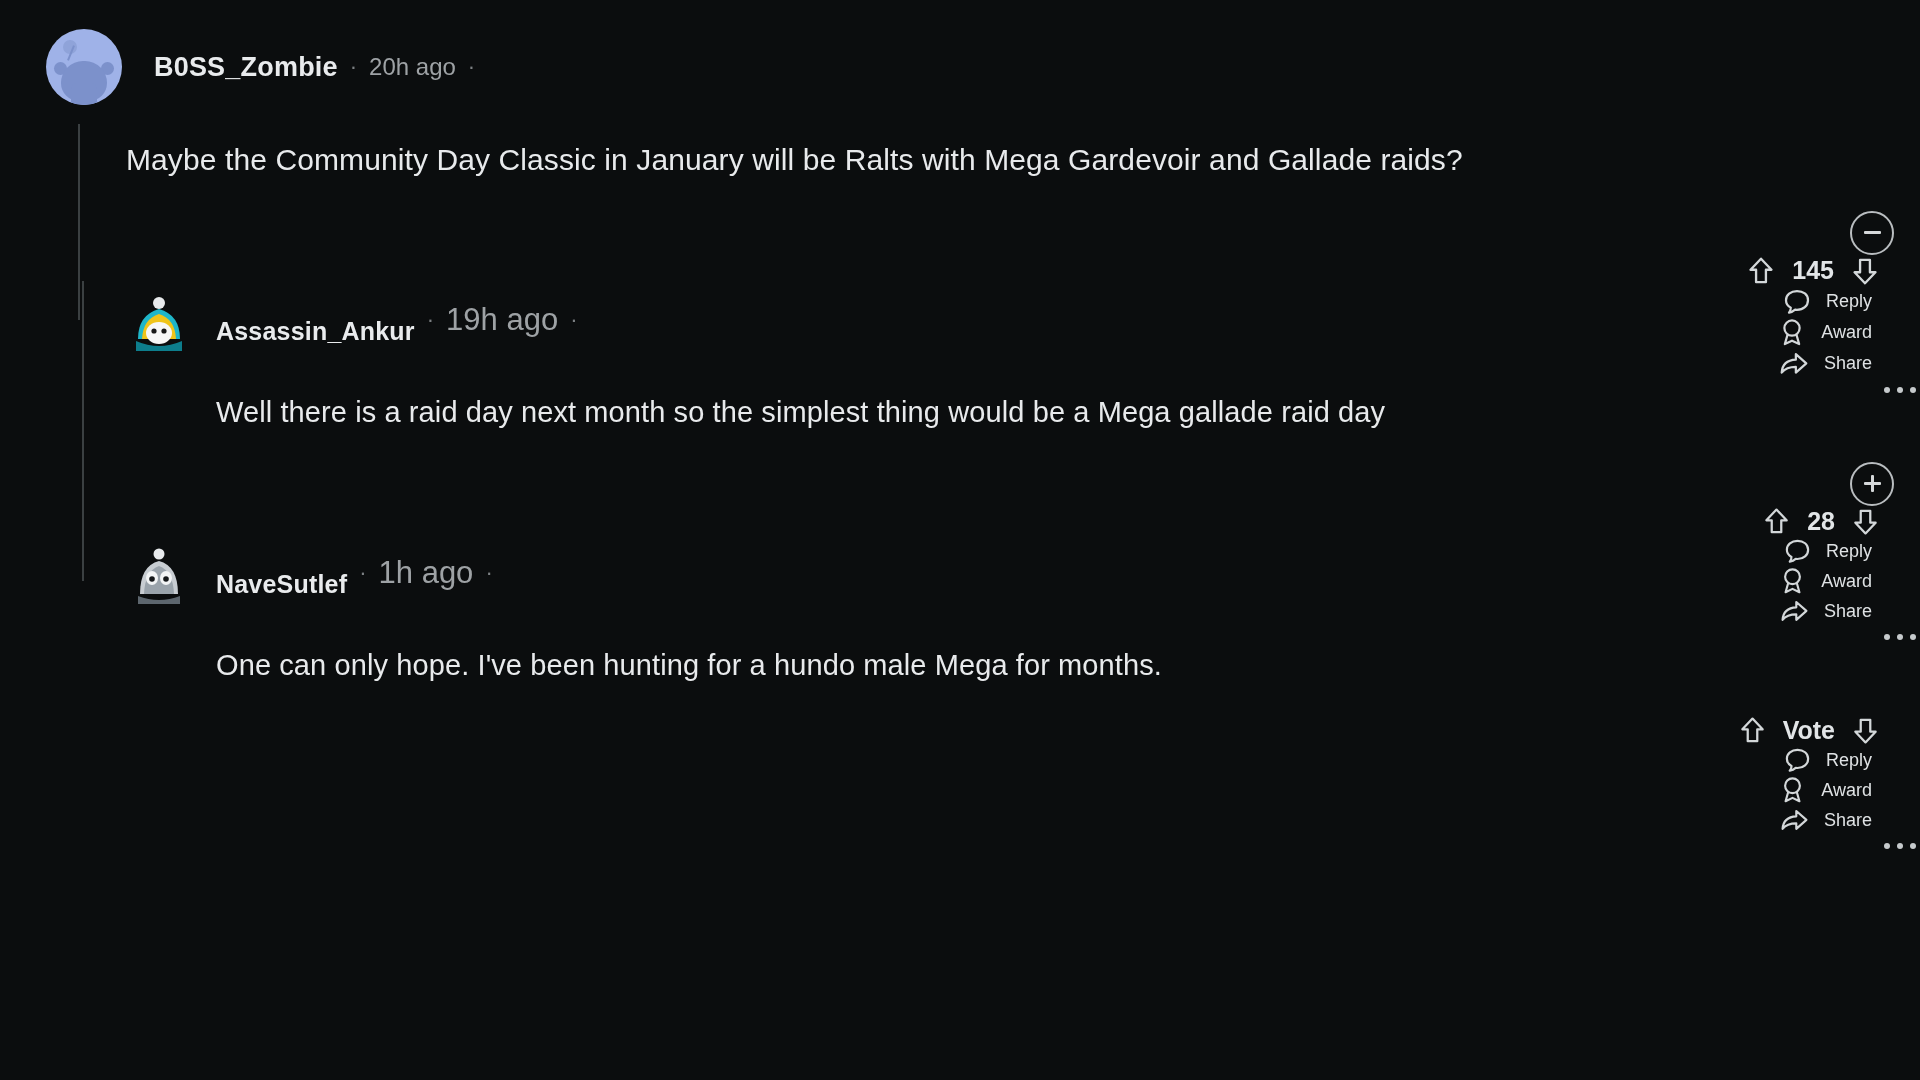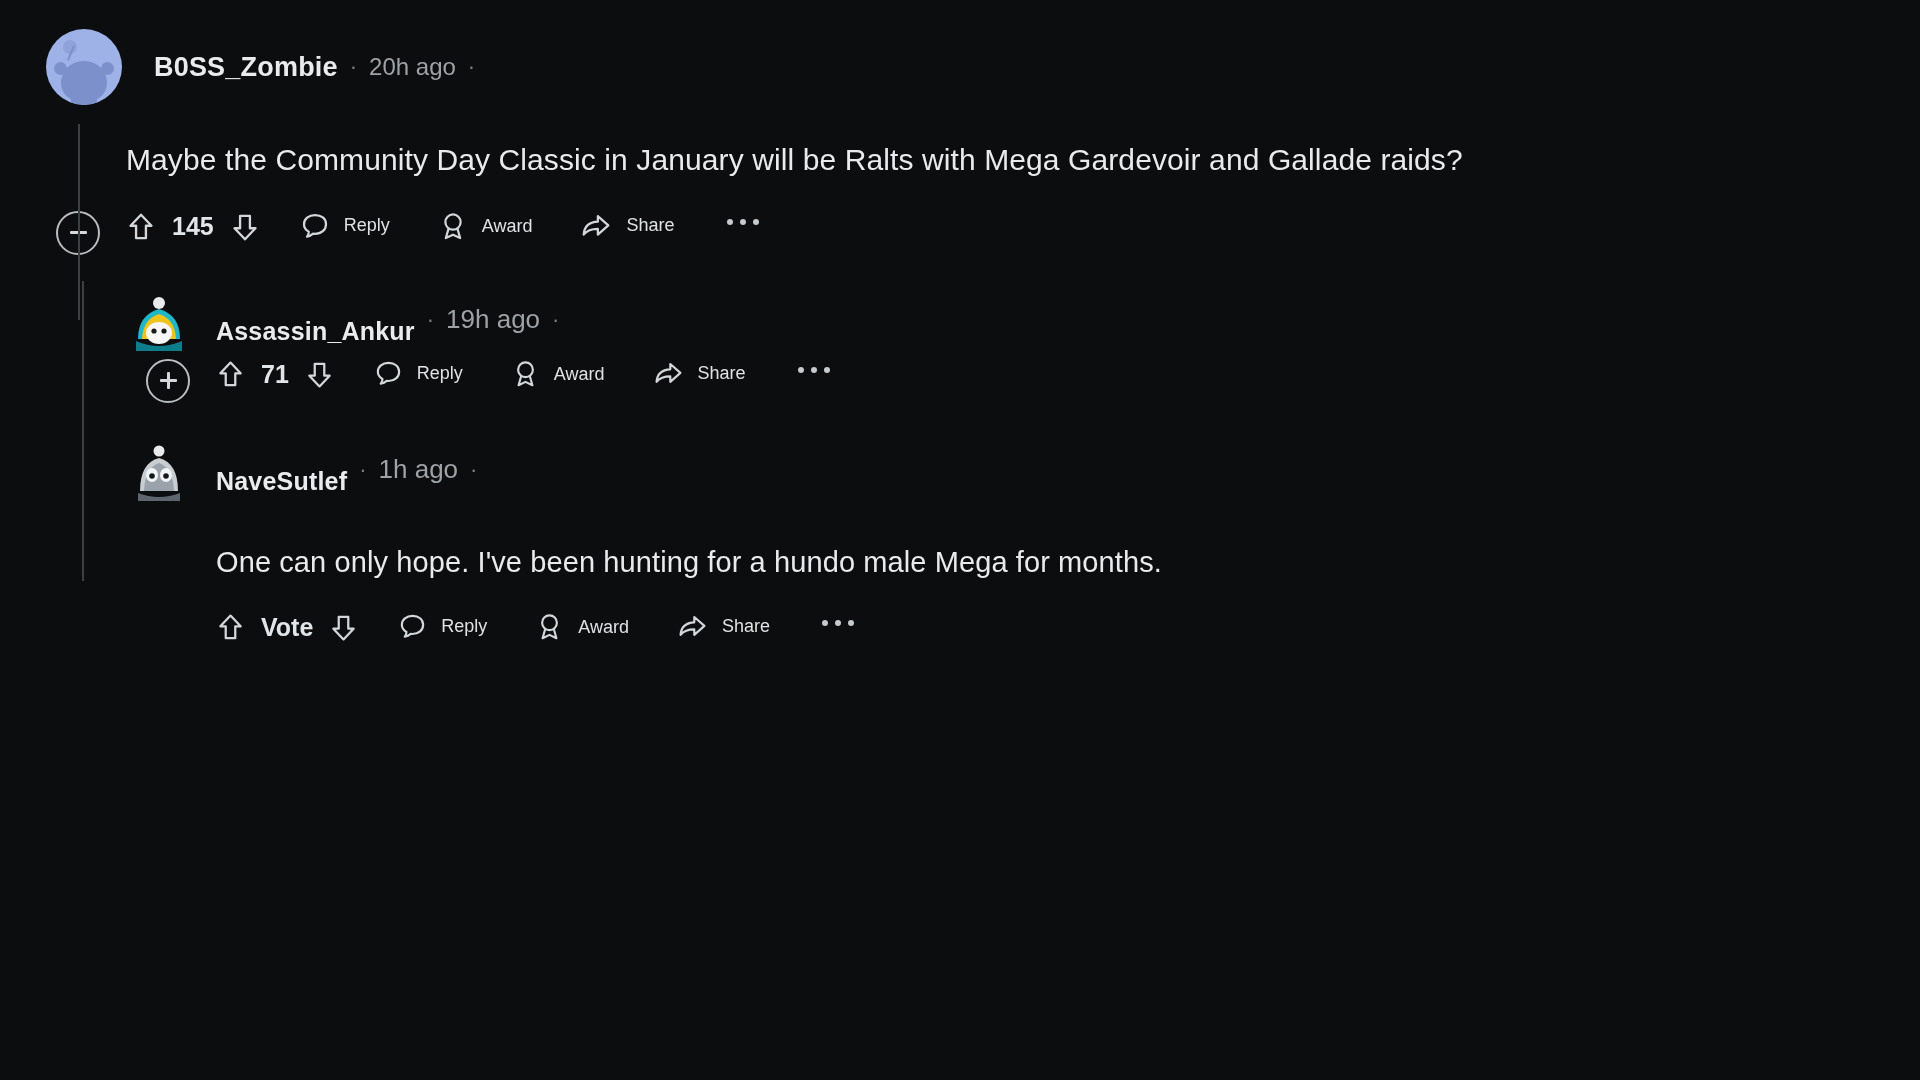--- a/index.html
+++ b/index.html
@@ -78,39 +78,40 @@
     font-size: 22px;
     margin: 0 12px;
     line-height: 1;
   }
 
   .ago {
     font-size: 24px;
     color: #9ea2a5;
     white-space: nowrap;
   }
-  .depth-1 .ago { font-size: 26px; }
+  .depth-1 .ago { font-size: 31px; }
 
   
   .c-body {
     font-size: 30px;
     line-height: 1.35;
     color: #e8eaec;
     letter-spacing: 0.1px;
     padding: 34px 0 30px 0;
     white-space: nowrap;
   }
   .depth-0 > .c-body { margin-left: 80px; }
   .depth-1 > .c-body { margin-left: 88px; font-size: 29px; }
 
   
   .c-actions {
     display: flex;
-    align-items: flex-start;
+    align-items: flex-end;
     height: 56px;
+    flex-direction: column;
   }
   .depth-0 > .c-actions { margin-left: 10px; }
   .depth-1 > .c-actions { margin-left: 18px; }
   .c-actions.no-collapse { margin-left: 88px !important; }
 
   .collapse-btn {
     width: 44px; height: 44px;
     border: 2px solid #b9bdc0;
     border-radius: 50%;
     display: flex; align-items: center; justify-content: center;
@@ -285,33 +286,34 @@
           <circle cx="36" cy="42" r="2.6" fill="#1a1a1a"></circle>
           <path d="M8 52 Q31 62 54 52 L54 62 L8 62 Z" fill="#0d7d8c"></path>
         </svg>
       </div>
       <span class="uname">Assassin_Ankur</span>
       <span class="dot">·</span>
       <span class="ago">19h ago</span>
       <span class="dot">·</span>
     </div>
 
+    <div class="c-body">Well there is a raid day next month so the simplest thing would be a Mega gallade raid day</div>
 
     <div class="c-actions">
 
       <div class="collapse-btn plus">
         <span class="bar-h"></span>
         <span class="bar-v"></span>
       </div>
 
       <div class="vote-group">
         <svg class="ic" width="29" height="31" viewBox="0 0 24 26">
           <path d="M12 3 L20.5 12 L16 12 L16 22 L8 22 L8 12 L3.5 12 Z" fill="none" stroke="#d3d7d9" stroke-width="1.9" stroke-linejoin="round"></path>
         </svg>
-        <span class="vote-count">71</span>
+        <span class="vote-count">28</span>
         <svg class="ic" width="29" height="31" viewBox="0 0 24 26">
           <path d="M12 23 L3.5 14 L8 14 L8 4 L16 4 L16 14 L20.5 14 Z" fill="none" stroke="#d3d7d9" stroke-width="1.9" stroke-linejoin="round"></path>
         </svg>
       </div>
 
       <div class="act-item">
         <svg class="ic" width="29" height="29" viewBox="0 0 24 24">
           <path d="M12 3.2c-5 0-8.8 3.2-8.8 7.3 0 2.5 1.5 4.7 3.8 6 .1 1.3-.5 2.9-1.4 4 2.3-.5 4-1.6 4.9-2.4.5.1 1 .1 1.5.1 5 0 8.8-3.2 8.8-7.7S17 3.2 12 3.2z" fill="none" stroke="#d3d7d9" stroke-width="1.8" stroke-linejoin="round"></path>
         </svg>
         <span class="act-label">Reply</span>

